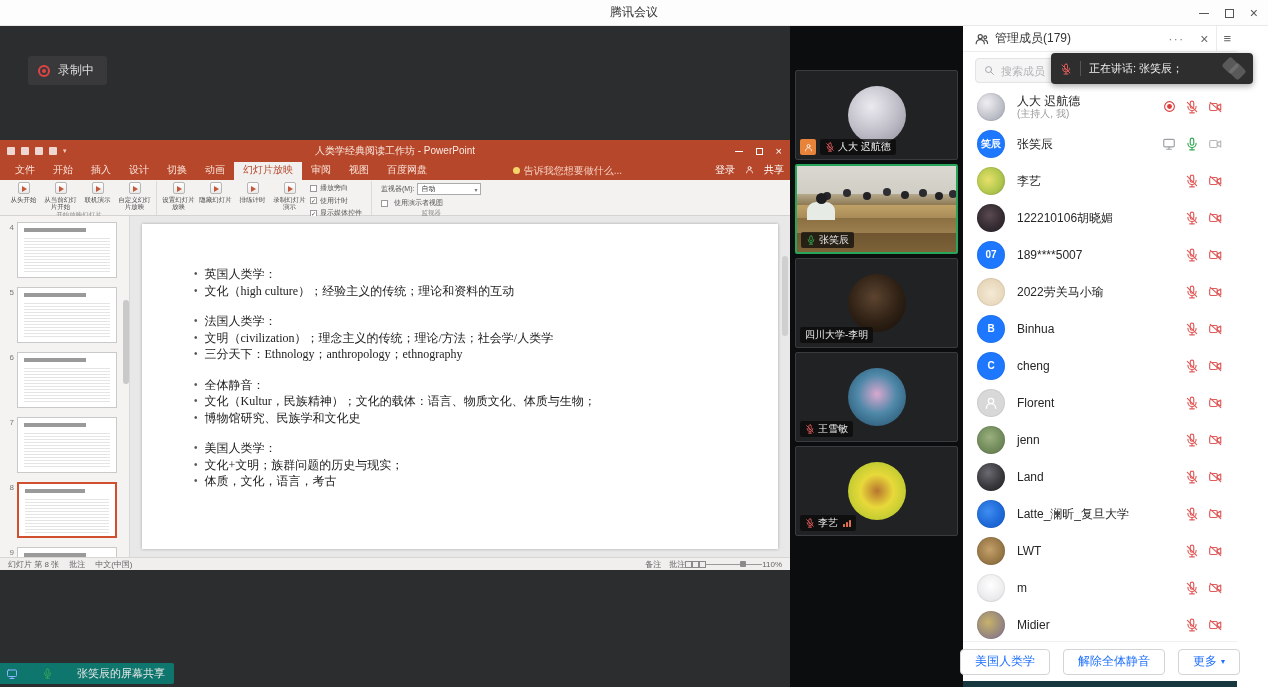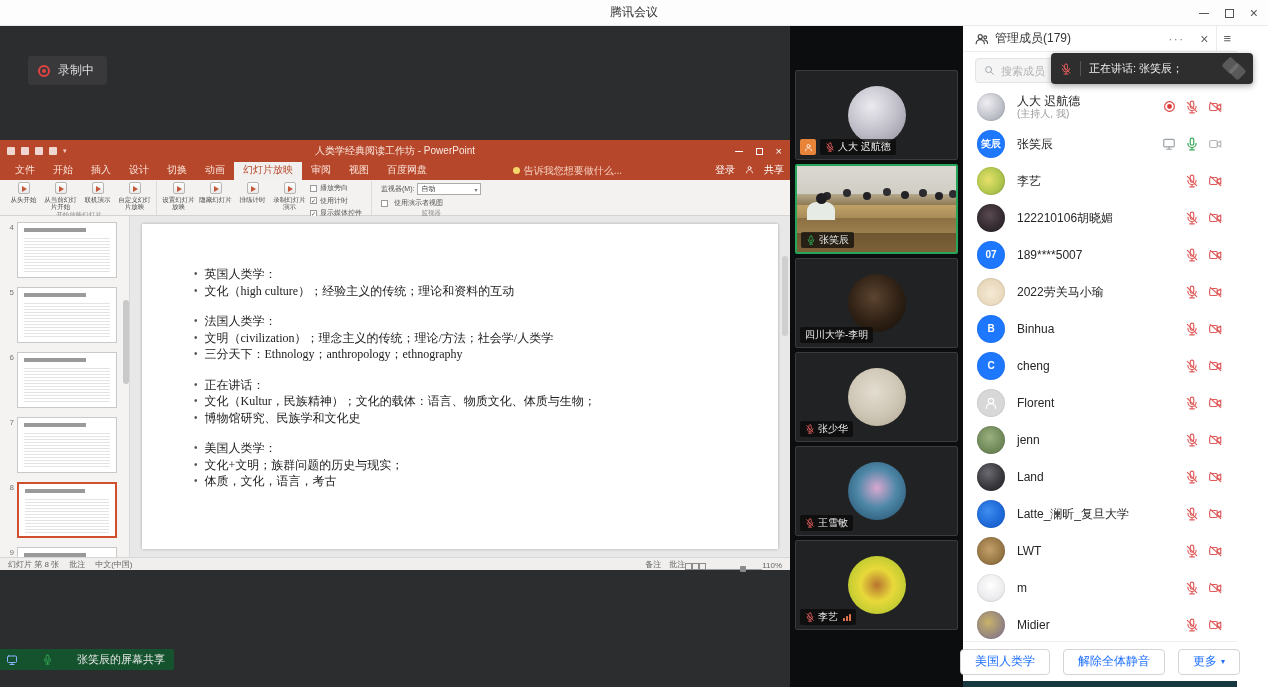--- a/index.html
+++ b/index.html
@@ -18,22 +18,22 @@
   .main { position:relative; width:1268px; height:661px; }
 
   
   .screen-area { position:absolute; left:0; top:0; width:790px; height:661px; background:#2b2d2f; }
 
   .rec-badge { position:absolute; top:30px; left:28px; background:#39393b; border-radius:3px;
     padding:6px 13px 6px 10px; display:flex; align-items:center; gap:8px; font-size:12px; color:#dedede; }
   .rec-dot { width:12px; height:12px; border-radius:50%; border:2px solid #e04343; position:relative; }
   .rec-dot::after { content:""; position:absolute; left:2px; top:2px; width:4px; height:4px; border-radius:50%; background:#e04343; }
 
-  .share-badge { position:absolute; left:0; bottom:17px; display:flex; align-items:center; gap:24px;
-    background:#14532d; padding:3px 9px 3px 6px; font-size:11px; color:#e8e8e8; border-radius:0 2px 2px 0; }
+  .share-badge { position:absolute; left:0; bottom:3px; display:flex; align-items:center; gap:24px;
+    background:#0f766e; padding:3px 9px 3px 6px; font-size:11px; color:#e8e8e8; border-radius:0 2px 2px 0; }
 
   
   .ppt { position:absolute; left:0; top:114px; width:790px; height:430px; background:#f1f0ee; }
   .ppt-title { height:22px; background:#b7472a; display:flex; align-items:center; position:relative; color:#fff; }
   .qat { margin-left:7px; display:flex; align-items:center; gap:6px; }
   .qat i { width:8px; height:8px; background:rgba(255,255,255,.78); border-radius:1px; display:inline-block; }
   .qat .caret { width:auto; height:auto; background:none; font-size:7px; color:#f3cdc0; font-style:normal; }
   .ppt-title-text { position:absolute; left:50%; transform:translateX(-50%); font-size:10px; color:#fbe8e1; white-space:nowrap; }
   .ppt-wc { position:absolute; right:8px; display:flex; align-items:center; gap:13px; }
   .ppt-wc .wc-min { border-color:#fff; width:8px; }
@@ -82,21 +82,21 @@
   .sbullets { margin-top:16px; }
   .sline { display:flex; gap:7px; line-height:16.5px; font-size:12px; color:#222;
     font-family:"Liberation Serif","DejaVu Serif",serif; }
   .sline .dot { color:#555; font-size:10px; line-height:16.5px; font-family:"Liberation Sans",sans-serif; }
   .sline.gap { margin-top:14px; }
   .sline.head { font-family:"Liberation Sans","DejaVu Sans",sans-serif; }
   .sscroll { position:absolute; right:2px; top:40px; width:6px; height:80px; background:#cfcfcf; border-radius:3px; }
 
   .ppt-status { position:absolute; bottom:0; left:0; right:0; height:13px; background:#f0efee; border-top:1px solid #d8d6d4;
     display:flex; align-items:center; font-size:8px; color:#666; padding:0 8px; gap:10px; }
-  .ppt-status .right { margin-left:auto; display:flex; align-items:flex-end; gap:0; }
+  .ppt-status .right { margin-left:auto; display:flex; align-items:center; gap:0; }
   .vicon { width:7px; height:7px; border:1px solid #8a8a8a; display:inline-block; }
   .zslider { width:56px; height:1px; background:#9a9a9a; position:relative; display:inline-block; }
   .zslider::after { content:""; position:absolute; left:60%; top:-3px; width:6px; height:6px; background:#8a8a8a; border-radius:1px; }
 
   
   .strip { position:absolute; left:790px; top:0; width:173px; height:661px; background:#0c0d0e;
     display:flex; flex-direction:column; align-items:center; gap:4px; padding-top:44px; }
   .tile { position:relative; width:163px; height:90px; background:#212224; border:1px solid #3a3b3e; border-radius:2px; flex:none; }
   .tile.speaking { border:2px solid #27a55a; }
   .tile .avatar { position:absolute; left:50%; top:50%; transform:translate(-50%,-50%); width:58px; height:58px; border-radius:50%; }
@@ -408,21 +408,21 @@
                   <span>文明（civilization）；理念主义的传统；理论/方法；社会学/人类学</span>
                 </div>
 
                 <div class="sline">
                   <span class="dot">•</span>
                   <span>三分天下：Ethnology；anthropology；ethnography</span>
                 </div>
 
                 <div class="sline gap head">
                   <span class="dot">•</span>
-                  <span>正在讲话：</span>
+                  <span>全体静音：</span>
                 </div>
 
                 <div class="sline">
                   <span class="dot">•</span>
                   <span>文化（Kultur，民族精神）；文化的载体：语言、物质文化、体质与生物；</span>
                 </div>
 
                 <div class="sline">
                   <span class="dot">•</span>
                   <span>博物馆研究、民族学和文化史</span>
@@ -538,37 +538,20 @@
 
         <div class="avatar" style="background: radial-gradient(circle at 45% 40%, rgb(92, 68, 48) 0%, rgb(46, 32, 20) 55%, rgb(20, 13, 8) 100%);"></div>
 
         <div class="tlabel">
 
           <span>四川大学-李明</span>
 
         </div>
       </div>
 
-      <div class="tile">
-
-        <div class="avatar" style="background: radial-gradient(circle at 45% 40%, rgb(227, 221, 208) 0%, rgb(205, 197, 180) 55%, rgb(176, 166, 148) 100%);"></div>
-
-        <div class="tlabel">
-          <span class="ic mic-off">
-            <svg width="10" height="10" viewBox="0 0 24 24">
-              <rect x="9" y="2" width="6" height="12" rx="3"></rect>
-              <path d="M5 11a7 7 0 0 0 14 0"></path>
-              <path d="M12 18v4M8 22h8"></path>
-              <path class="slash" d="M4 4 20 20"></path>
-            </svg>
-          </span>
-          <span>张少华</span>
-
-        </div>
-      </div>
 
       <div class="tile">
 
         <div class="avatar" style="background: radial-gradient(circle at 50% 45%, rgb(217, 168, 207) 0%, rgb(79, 136, 168) 45%, rgb(30, 74, 102) 100%);"></div>
 
         <div class="tlabel">
           <span class="ic mic-off">
             <svg width="10" height="10" viewBox="0 0 24 24">
               <rect x="9" y="2" width="6" height="12" rx="3"></rect>
               <path d="M5 11a7 7 0 0 0 14 0"></path>

